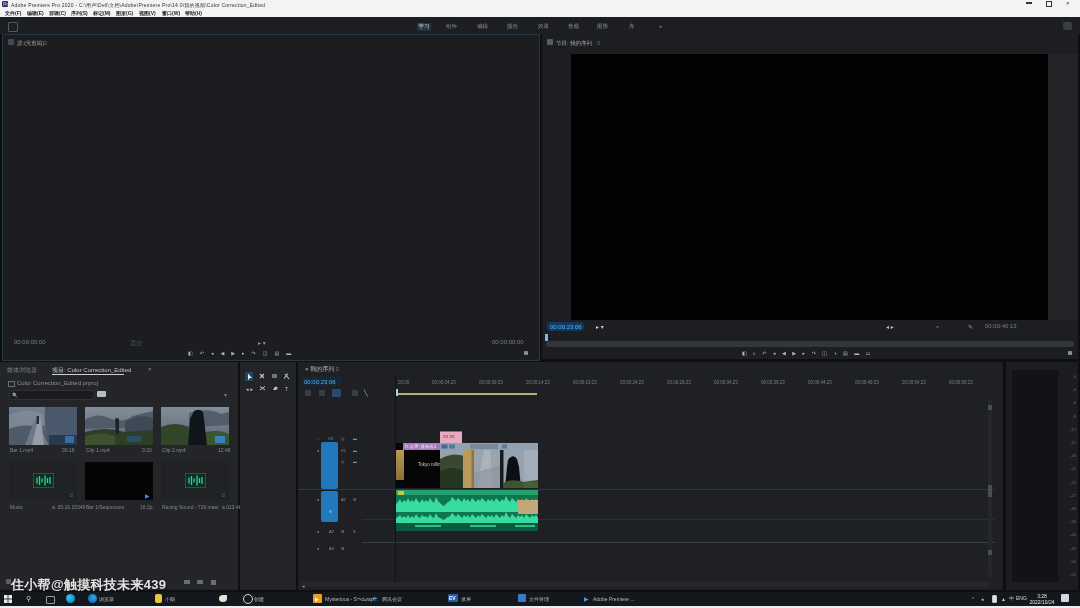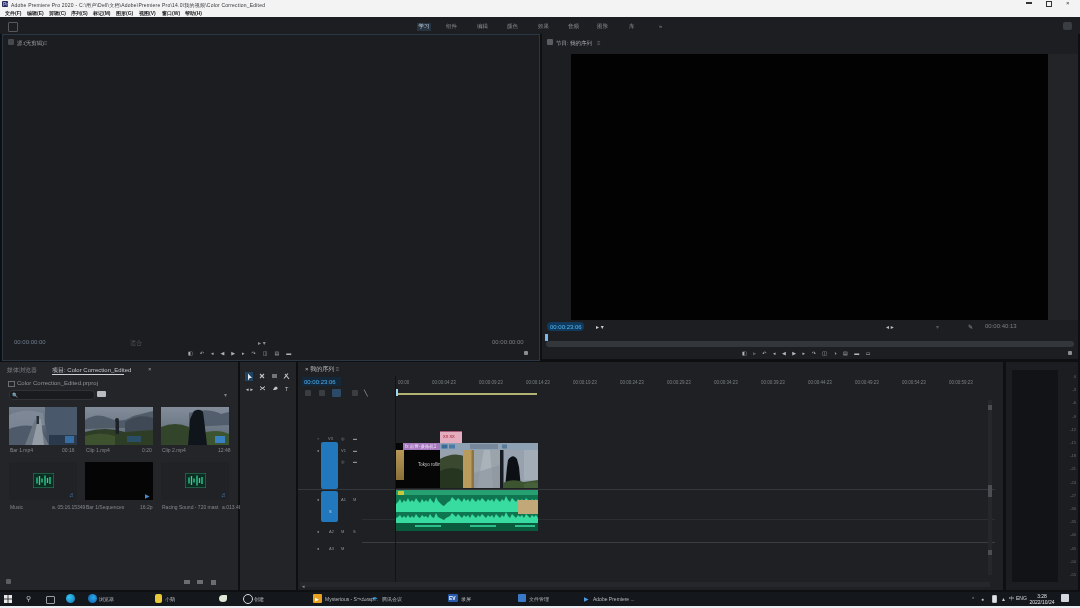--- a/index.html
+++ b/index.html
@@ -303,20 +303,21 @@
   <div class="abs" style="left:988px;top:485px;width:4px;height:12px;background:#4a4d52;"></div>
   <div class="abs" style="left:988px;top:550px;width:4px;height:5px;background:#4a4d52;"></div>
 
   <div class="abs" style="left:300px;top:582px;width:690px;height:5px;background:#25272b;"></div>
   <div class="abs" style="left:302px;top:583px;font-size:5px;color:#8a8d92;">◂</div>
 
   <div class="abs" style="left:1006px;top:362px;width:72px;height:228px;background:#1b1d20;"></div>
   <div class="abs" style="left:1012px;top:370px;width:46px;height:212px;background:#121316;"></div>
   <div class="abs" style="left:1062px;top:370px;width:14px;height:210px;font-size:4px;color:#6a6d72;line-height:13.2px;text-align:right;">0<br>-3<br>-6<br>-9<br>-12<br>-15<br>-18<br>-21<br>-24<br>-27<br>-30<br>-35<br>-40<br>-45<br>-50<br>-55</div>
 
+  <div class="abs" style="left:11px;top:576px;font-size:13px;font-weight:bold;color:#e4e4e4;text-shadow:0 0 2px rgba(0,0,0,.6);letter-spacing:.3px;">住小帮@触摸科技未来439</div>
 
   <div class="abs" style="left:0;top:592px;width:1080px;height:14px;background:#14171c;"></div>
   <div class="abs" style="left:0;top:606px;width:1080px;height:2px;background:#e8eef2;"></div>
 
   <svg class="abs" style="left:4px;top:595px;" width="8" height="8">
       <rect x="0" y="0" width="3.6" height="3.6" fill="#e8e8e8"></rect>
       <rect x="4.4" y="0" width="3.6" height="3.6" fill="#e8e8e8"></rect>
       <rect x="0" y="4.4" width="3.6" height="3.6" fill="#e8e8e8"></rect>
       <rect x="4.4" y="4.4" width="3.6" height="3.6" fill="#e8e8e8"></rect>
     </svg>

